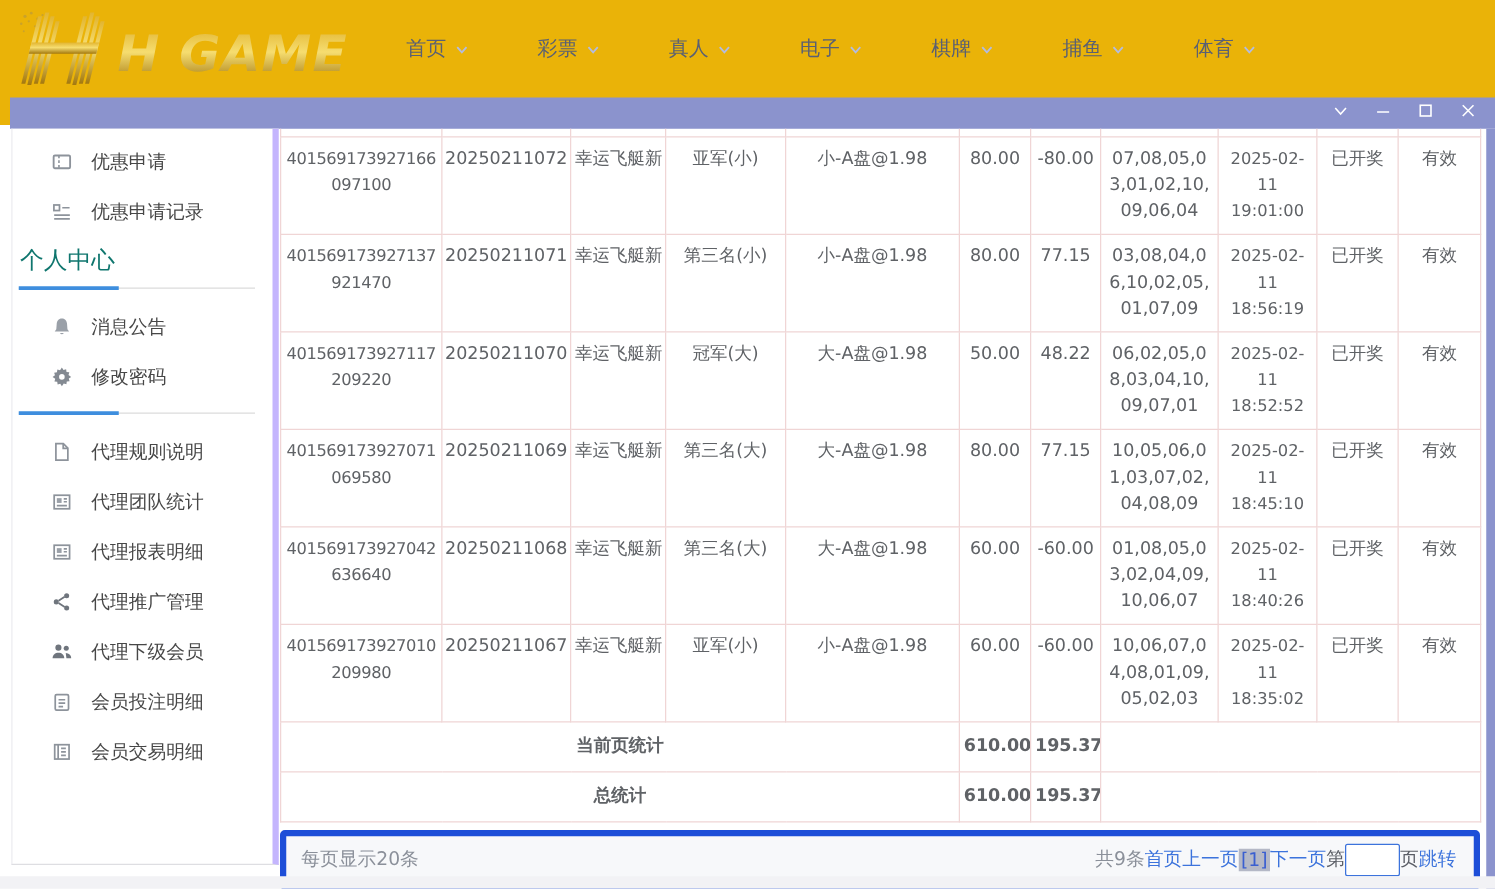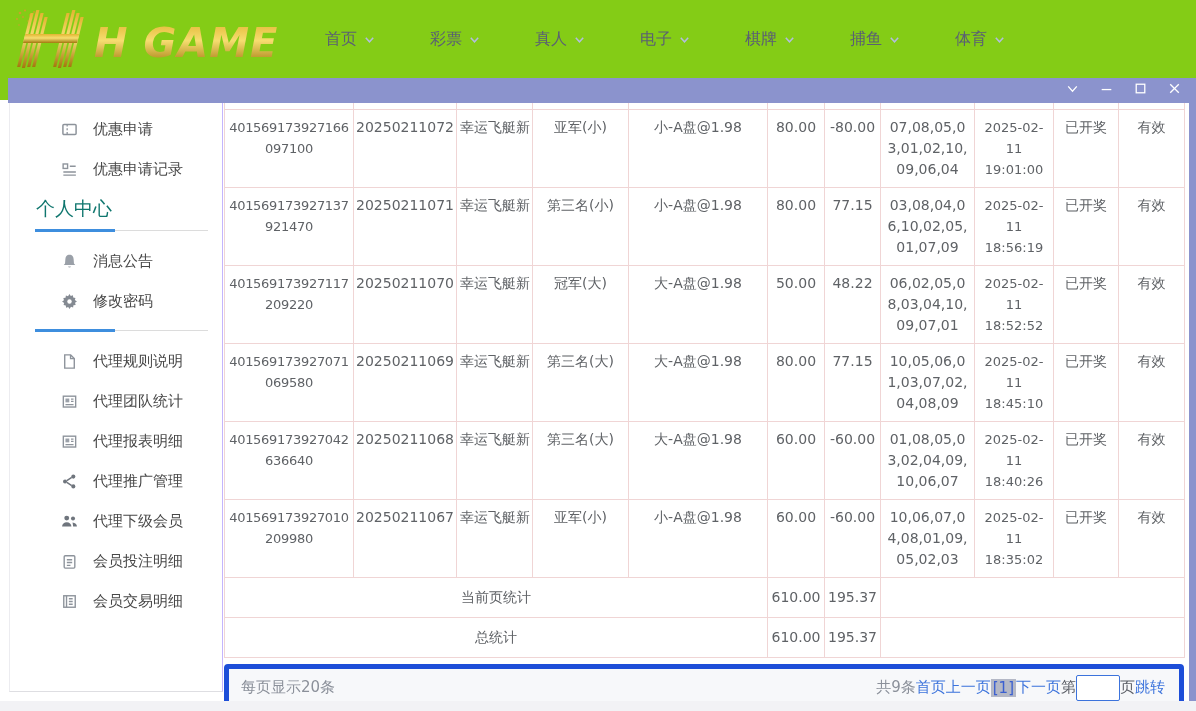--- a/index.html
+++ b/index.html
@@ -1,48 +1,48 @@
 <!DOCTYPE html>
 <html><head>
 <meta charset="utf-8">
 <style>
   * { margin:0; padding:0; box-sizing:border-box; }
   html,body { width:1196px; height:711px; overflow:hidden; background:#fff;
     font-family:"DejaVu Sans","Liberation Sans",sans-serif; }
 
   
-  .header { position:absolute; top:0; left:0; right:0; height:100px; background:#84cc16; }
+  .header { position:absolute; top:0; left:0; right:0; height:100px; background:#eab308; }
   .logo { position:absolute; left:8px; top:7px; }
   .nav { position:absolute; left:325px; top:0; height:78px; display:flex; align-items:center; gap:54px; }
   .nav-item { display:flex; align-items:center; gap:6px; font-size:16px; color:#5a6073; cursor:pointer; white-space:nowrap; }
   .nav-item svg { display:block; }
 
   
   .titlebar { position:absolute; top:78px; left:8px; right:0; height:25px; background:#8b93cd;
     display:flex; align-items:center; justify-content:flex-end; gap:14px; padding-right:12px; }
   .tb-btn { width:20px; height:20px; display:flex; align-items:center; justify-content:center; cursor:pointer; }
 
   
   .sidebar { position:absolute; left:9px; top:103px; width:214px; height:589px; background:#fff;
-    border-left:1px solid #ececf0; border-right:1px solid #c4b5fd; border-bottom:1px solid #dedee2; padding-top:6px;padding-left:20px; }
+    border-left:1px solid #ececf0; border-right:5px solid #c4b5fd; border-bottom:1px solid #dedee2; padding-top:6px; }
   .side-item { height:40px; display:flex; align-items:center; padding-left:31px; gap:15px;
     font-size:15px; color:#474747; cursor:pointer; }
   .side-item .icon { width:17px; height:17px; flex:none; display:flex; }
   .side-section-title { margin:6px 0 0 6px; font-size:19px; line-height:26px; color:#0f766e; }
   .side-rule { position:relative; height:1px; background:#dcdcdc; margin:9px 14px 10px 5px; }
   .side-rule::before { content:""; position:absolute; left:0; top:-1px; width:80px; height:3px; background:#3e8ede; }
 
   
   .main { position:absolute; left:224px; top:103px; width:960px; }
   table { border-collapse:collapse; table-layout:fixed; width:960px; font-size:14px; color:#5f6266; }
   td { border:1px solid #f0d5d5; text-align:center; vertical-align:top; padding:7px 3px; line-height:21px;
     overflow:hidden; }
   tr.partial td { padding:0; height:6px; border-top:none; }
   tr.data td { height:76px; }
-  tr.summary td { height:40px; vertical-align:middle; padding:0 3px; border-top:1px solid #e6dcdc; }
+  tr.summary td { height:40px; vertical-align:middle; padding:0 3px; border-top:1px solid #e6dcdc;font-weight:bold; }
   .pre { white-space:pre-line; }
   .nowrap { white-space:nowrap; }
   .c-order { font-size:13px; letter-spacing:-0.3px; }
   .c-period { padding-left:0; padding-right:0; }
   .c-numbers { word-break:break-all; }
   .c-time { font-size:13px; }
 
   
   .pagibar { margin-top:6px; width:960px; height:48px; background:#f7f8fa; border:5px solid #1d4ed8;
     border-radius:4px; display:flex; align-items:center; justify-content:space-between; padding:0 14px 0 12px;

